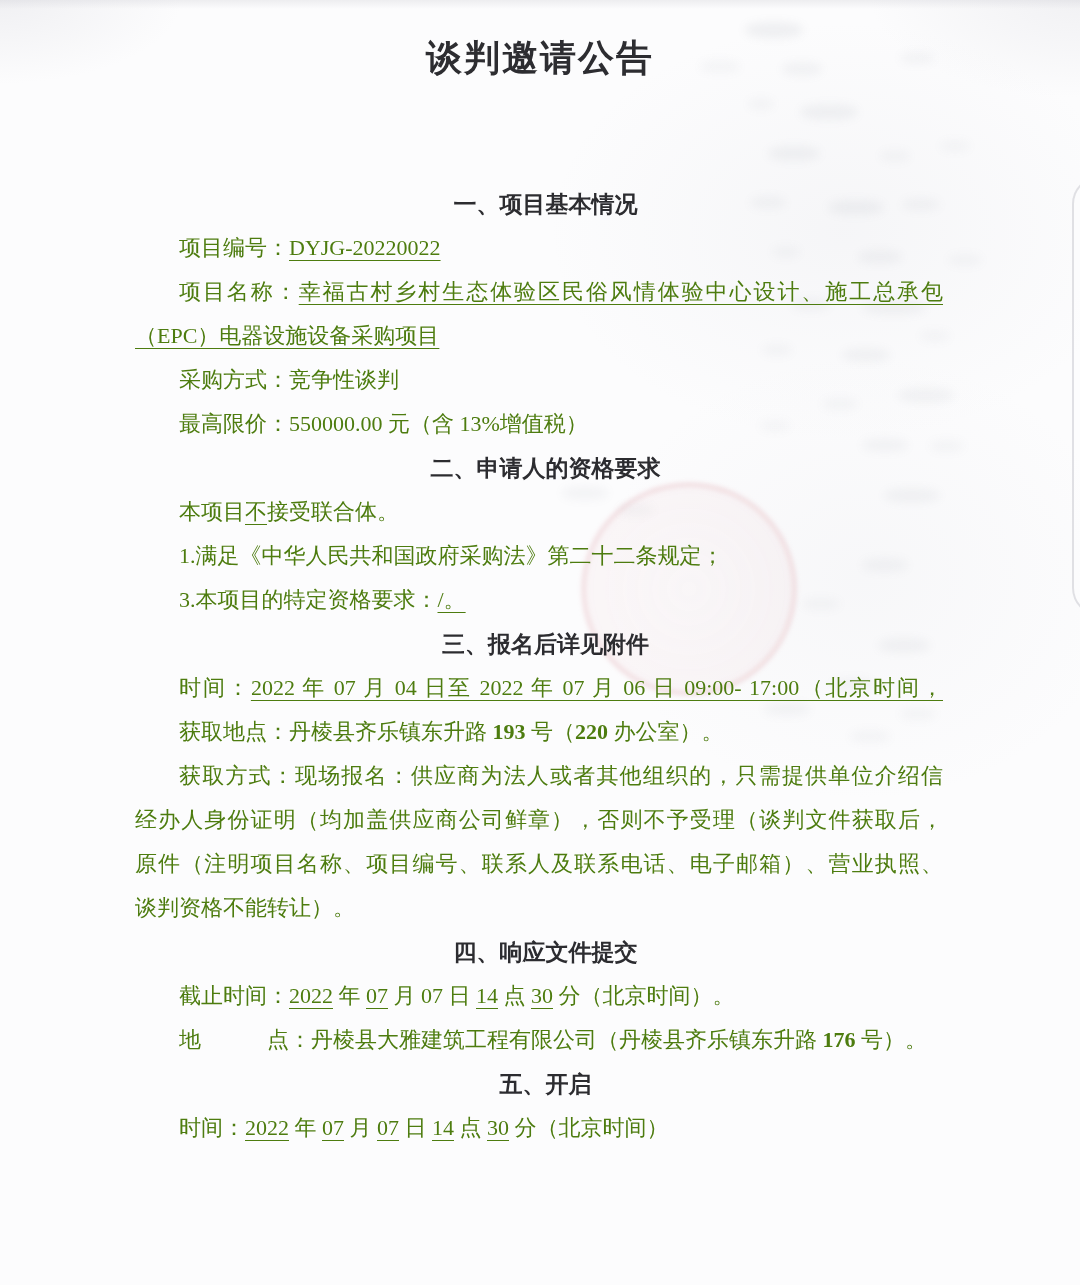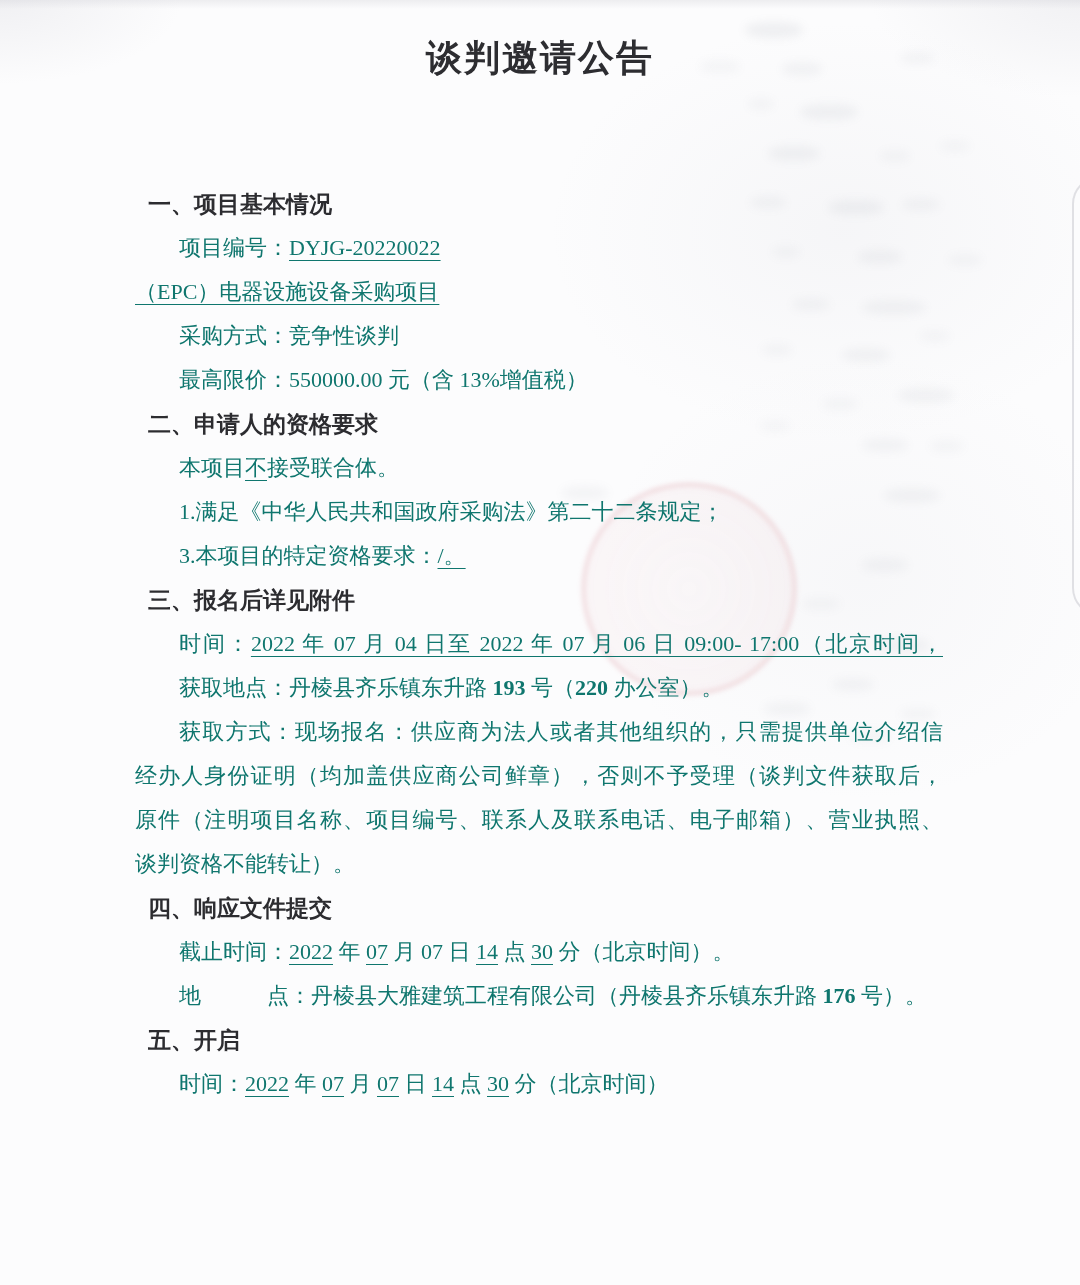--- a/index.html
+++ b/index.html
@@ -15,26 +15,26 @@
     font-family:"Liberation Serif","DejaVu Serif",serif;
   }
   .title{
     position:absolute;top:34px;left:0;width:1080px;text-align:center;
     font-size:36px;font-weight:700;color:#2d2d31;letter-spacing:2px;z-index:3;
   }
   .doc{
     position:absolute;left:135px;top:182px;width:808px;z-index:3;
   }
   .line{
-    height:44px;line-height:44px;font-size:22px;color:#0f766e;
+    height:44px;line-height:44px;font-size:22px;color:#4d7c0f;
     font-family:"Liberation Serif","DejaVu Serif",serif;
   }
   .heading{
     font-family:"Liberation Sans","DejaVu Sans",sans-serif;
-    font-weight:700;font-size:23px;color:#2c2c30;padding-left:13px;
+    font-weight:700;font-size:23px;color:#2c2c30;padding-left:13px;text-align:center;
   }
   .indent{text-indent:44px;}
   .justify{text-align:justify;text-align-last:justify;}
   .u{text-decoration:underline;text-underline-offset:5px;text-decoration-thickness:1px;}
   .b{font-weight:700;}
   .gap{display:inline-block;width:66px;}
   .seal{
     position:absolute;left:582px;top:483px;width:208px;height:206px;
     border-radius:50%;border:3px solid rgba(213,133,142,0.30);
     background:radial-gradient(circle, rgba(228,170,176,0.05), rgba(228,170,176,0.09));
@@ -55,20 +55,21 @@
 
 <div class="seal"></div>
 
 <div class="card-edge"></div>
 
 <div class="title">谈判邀请公告</div>
 
 <div class="doc">
     <div class="line heading"><span class="">一、项目基本情况</span></div>
     <div class="line indent"><span class="">项目编号：</span><span class="u ">DYJG-20220022</span></div>
+    <div class="line indent justify"><span class="">项目名称：</span><span class="u ">幸福古村乡村生态体验区民俗风情体验中心设计、施工总承包</span></div>
     <div class="line"><span class="u ">（EPC）电器设施设备采购项目</span></div>
     <div class="line indent"><span class="">采购方式：竞争性谈判</span></div>
     <div class="line indent"><span class="">最高限价：550000.00 元（含 13%增值税）</span></div>
     <div class="line heading"><span class="">二、申请人的资格要求</span></div>
     <div class="line indent"><span class="">本项目</span><span class="u ">不</span><span class="">接受联合体。</span></div>
     <div class="line indent"><span class="">1.满足《中华人民共和国政府采购法》第二十二条规定；</span></div>
     <div class="line indent"><span class="">3.本项目的特定资格要求：</span><span class="u ">/。</span></div>
     <div class="line heading"><span class="">三、报名后详见附件</span></div>
     <div class="line indent justify"><span class="">时间：</span><span class="u ">2022 年 07 月 04 日至 2022 年 07 月 06 日 09:00- 17:00（北京时间，</span></div>
     <div class="line indent"><span class="">获取地点：丹棱县齐乐镇东升路 </span><span class="b">193</span><span class=""> 号（</span><span class="b">220</span><span class=""> 办公室）。</span></div>

